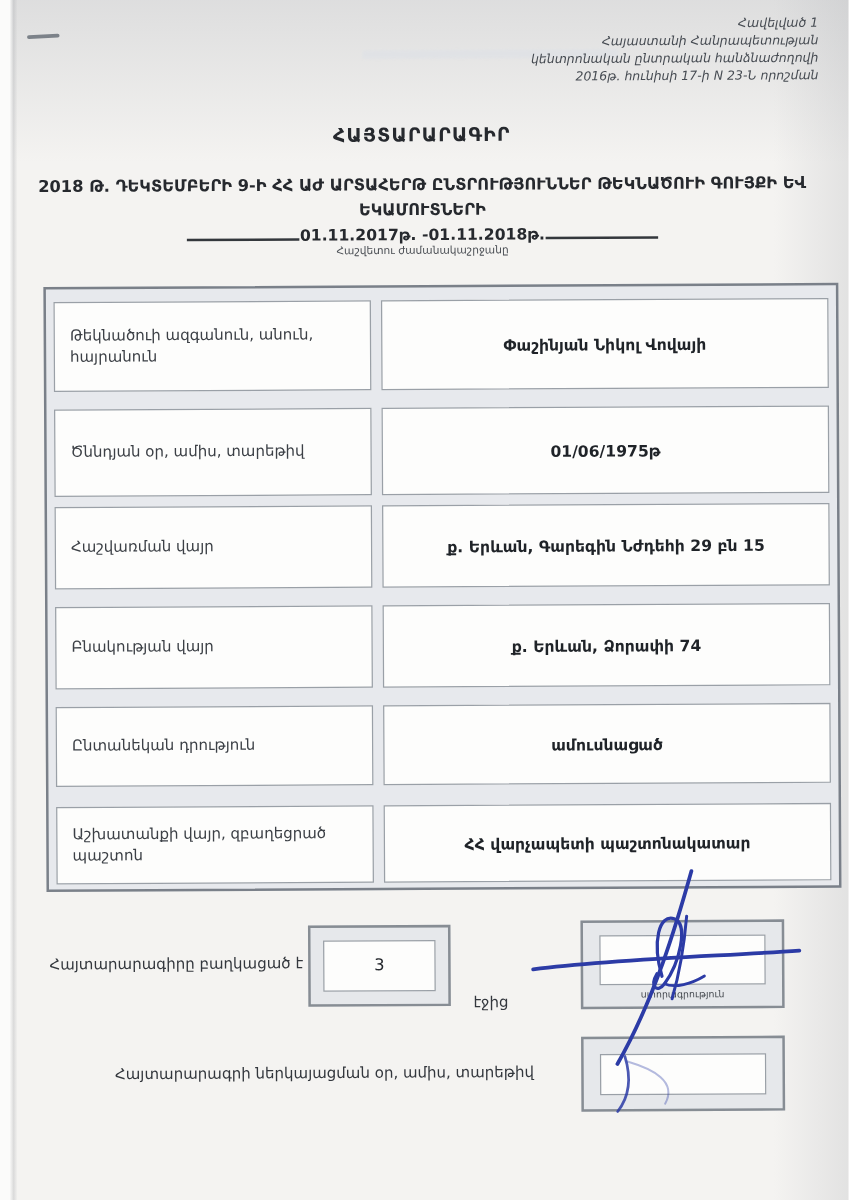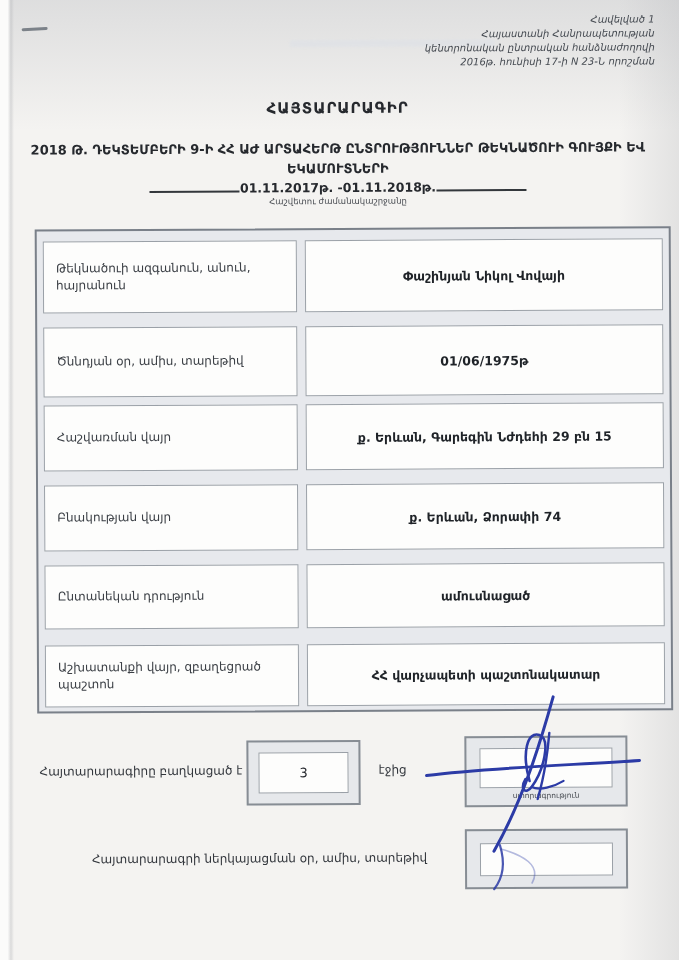--- a/index.html
+++ b/index.html
@@ -110,21 +110,21 @@
       <div class="row-cell cell-value" style="top:334px;height:64px;">ամուսնացած</div>
 
       <div class="row-cell cell-label" style="top:414px;height:62px;">Աշխատանքի վայր, զբաղեցրած պաշտոն</div>
       <div class="row-cell cell-value" style="top:414px;height:62px;">ՀՀ վարչապետի պաշտոնակատար</div>
     </div>
 
     <div class="footer-label" style="left:38px;top:763px;">Հայտարարագիրը բաղկացած է</div>
     <div class="frame" style="left:245px;top:740px;width:114px;height:65px;">
       <div class="inner" style="left:10px;top:10px;width:90px;height:41px;">3</div>
     </div>
-    <div class="footer-label" style="left:377px;top:763px;">էջից</div>
+    <div class="footer-label" style="left:377px;top:795px;">էջից</div>
 
     <div class="frame" style="left:463px;top:737px;width:163px;height:71px;">
       <div class="inner" style="left:13px;top:10px;width:133px;height:40px;"></div>
       <div class="sig-caption" style="top:53px;">ստորագրություն</div>
     </div>
 
     <div class="footer-label" style="left:90px;top:851px;">Հայտարարագրի ներկայացման օր, ամիս, տարեթիվ</div>
     <div class="frame" style="left:463px;top:830px;width:163px;height:60px;">
       <div class="inner" style="left:13px;top:12px;width:133px;height:33px;"></div>
     </div>

